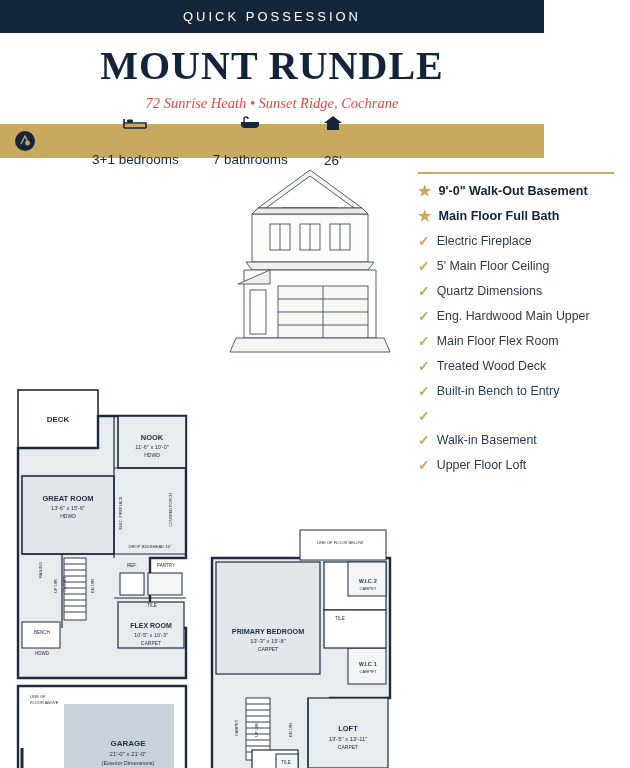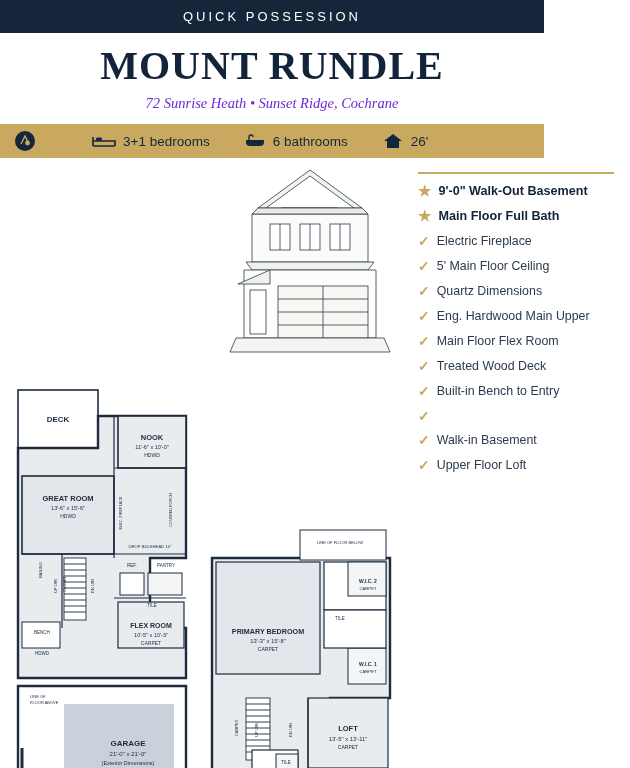--- a/index.html
+++ b/index.html
@@ -35,38 +35,39 @@
     font-family: "Liberation Serif", serif;
     font-size: 40px;
     font-weight: bold;
     letter-spacing: 1px;
     color: #13233a;
     line-height: 1.05;
   }
   .subtitle {
     margin-top: 8px;
     font-size: 14.5px;
-    color: #6d28d9;
+    color: #ef4444;
     font-style: italic;
     font-family: "Liberation Serif", serif;
   }
   .goldbar {
     background: #c8a95f;
     height: 34px;
     display: flex;
     align-items: center;
     color: #15263a;
     font-size: 13.5px;
     padding: 0 14px;
   }
   .goldbar .seg {
     display: flex;
     align-items: center;
-    gap: 7px;
+    gap: 21px;
     margin-right: 34px;
+    flex-direction: column;
   }
   .goldbar .seg:first-child { margin-right: 56px; }
   .goldbar svg { display: block; }
 
   
   .content {
     position: relative;
     width: 630px;
     height: 700px;
   }
@@ -150,21 +151,21 @@
       <span>3+1 bedrooms</span>
     </div>
 
     <div class="seg">
       <span>
         <svg width="22" height="16" viewBox="0 0 22 16">
           <path d="M2 7 H20 V9 a4 4 0 0 1 -4 4 H6 a4 4 0 0 1 -4 -4 Z" fill="#15263a"></path>
           <path d="M5 7 V4 a2 2 0 0 1 4 0" stroke="#15263a" stroke-width="1.4" fill="none"></path>
         </svg>
       </span>
-      <span>6 bathrooms</span>
+      <span>7 bathrooms</span>
     </div>
 
     <div class="seg">
       <span>
         <svg width="22" height="18" viewBox="0 0 22 18">
           <path d="M11 2 L20 9 H17 V16 H5 V9 H2 Z" fill="#15263a"></path>
         </svg>
       </span>
       <span>26'</span>
     </div>

